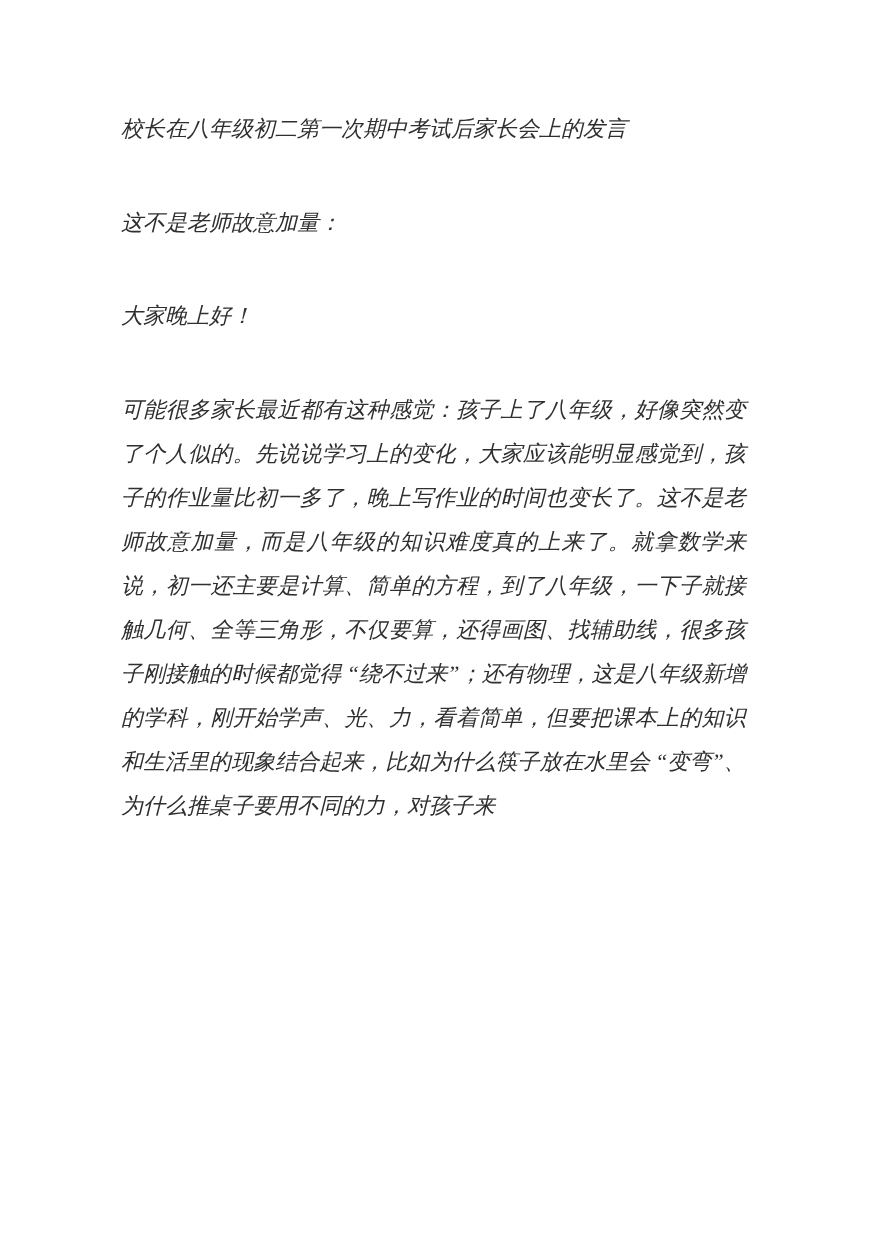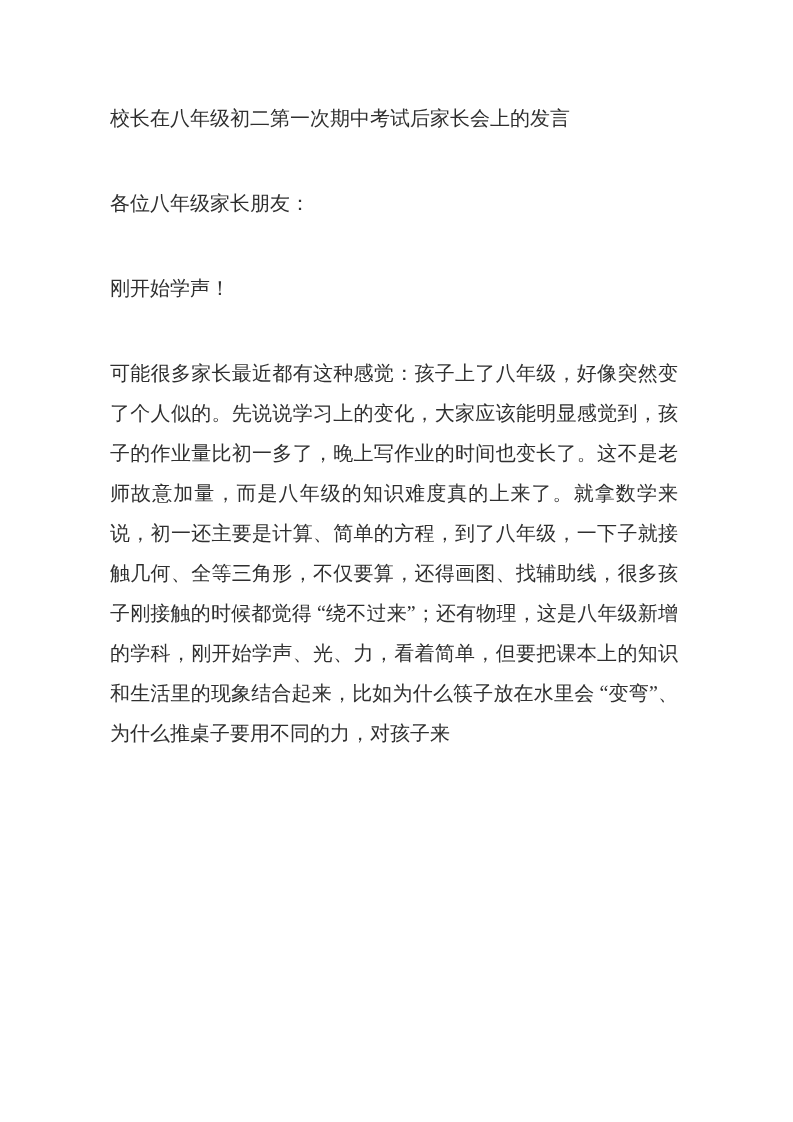--- a/index.html
+++ b/index.html
@@ -12,20 +12,21 @@
     background: #ffffff;
     overflow: hidden;
     font-family: "Liberation Serif", "DejaVu Serif", serif;
     color: #2f2f2f;
   }
   .doc {
     box-sizing: border-box;
     width: 793px;
     height: 1122px;
     padding: 98px 115px 29px 110px;
+    font-style: italic;
   }
   .doc-block {
     font-size: 20px;
     line-height: 40px;
     font-weight: normal;
     margin: 0 0 45px 0;
     text-align: justify;
     text-justify: inter-ideograph;
     word-break: break-all;
   }
@@ -39,19 +40,19 @@
   .single-line {
     text-align: left;
   }
 </style>
 </head>
 <body>
 
 <main class="doc">
   <h1 class="doc-block single-line">校长在八年级初二第一次期中考试后家长会上的发言</h1>
 
-  <p class="doc-block single-line">各位八年级家长朋友：</p>
+  <p class="doc-block single-line">这不是老师故意加量：</p>
 
-  <p class="doc-block single-line">刚开始学声！</p>
+  <p class="doc-block single-line">大家晚上好！</p>
 
 
   <p class="doc-block">可能很多家长最近都有这种感觉：孩子上了八年级，好像突然变了个人似的。先说说学习上的变化，大家应该能明显感觉到，孩子的作业量比初一多了，晚上写作业的时间也变长了。这不是老师故意加量，而是八年级的知识难度真的上来了。就拿数学来说，初一还主要是计算、简单的方程，到了八年级，一下子就接触几何、全等三角形，不仅要算，还得画图、找辅助线，很多孩子刚接触的时候都觉得 “绕不过来”；还有物理，这是八年级新增的学科，刚开始学声、光、力，看着简单，但要把课本上的知识和生活里的现象结合起来，比如为什么筷子放在水里会 “变弯”、为什么推桌子要用不同的力，对孩子来</p>
 </main>
 
 </body></html>

